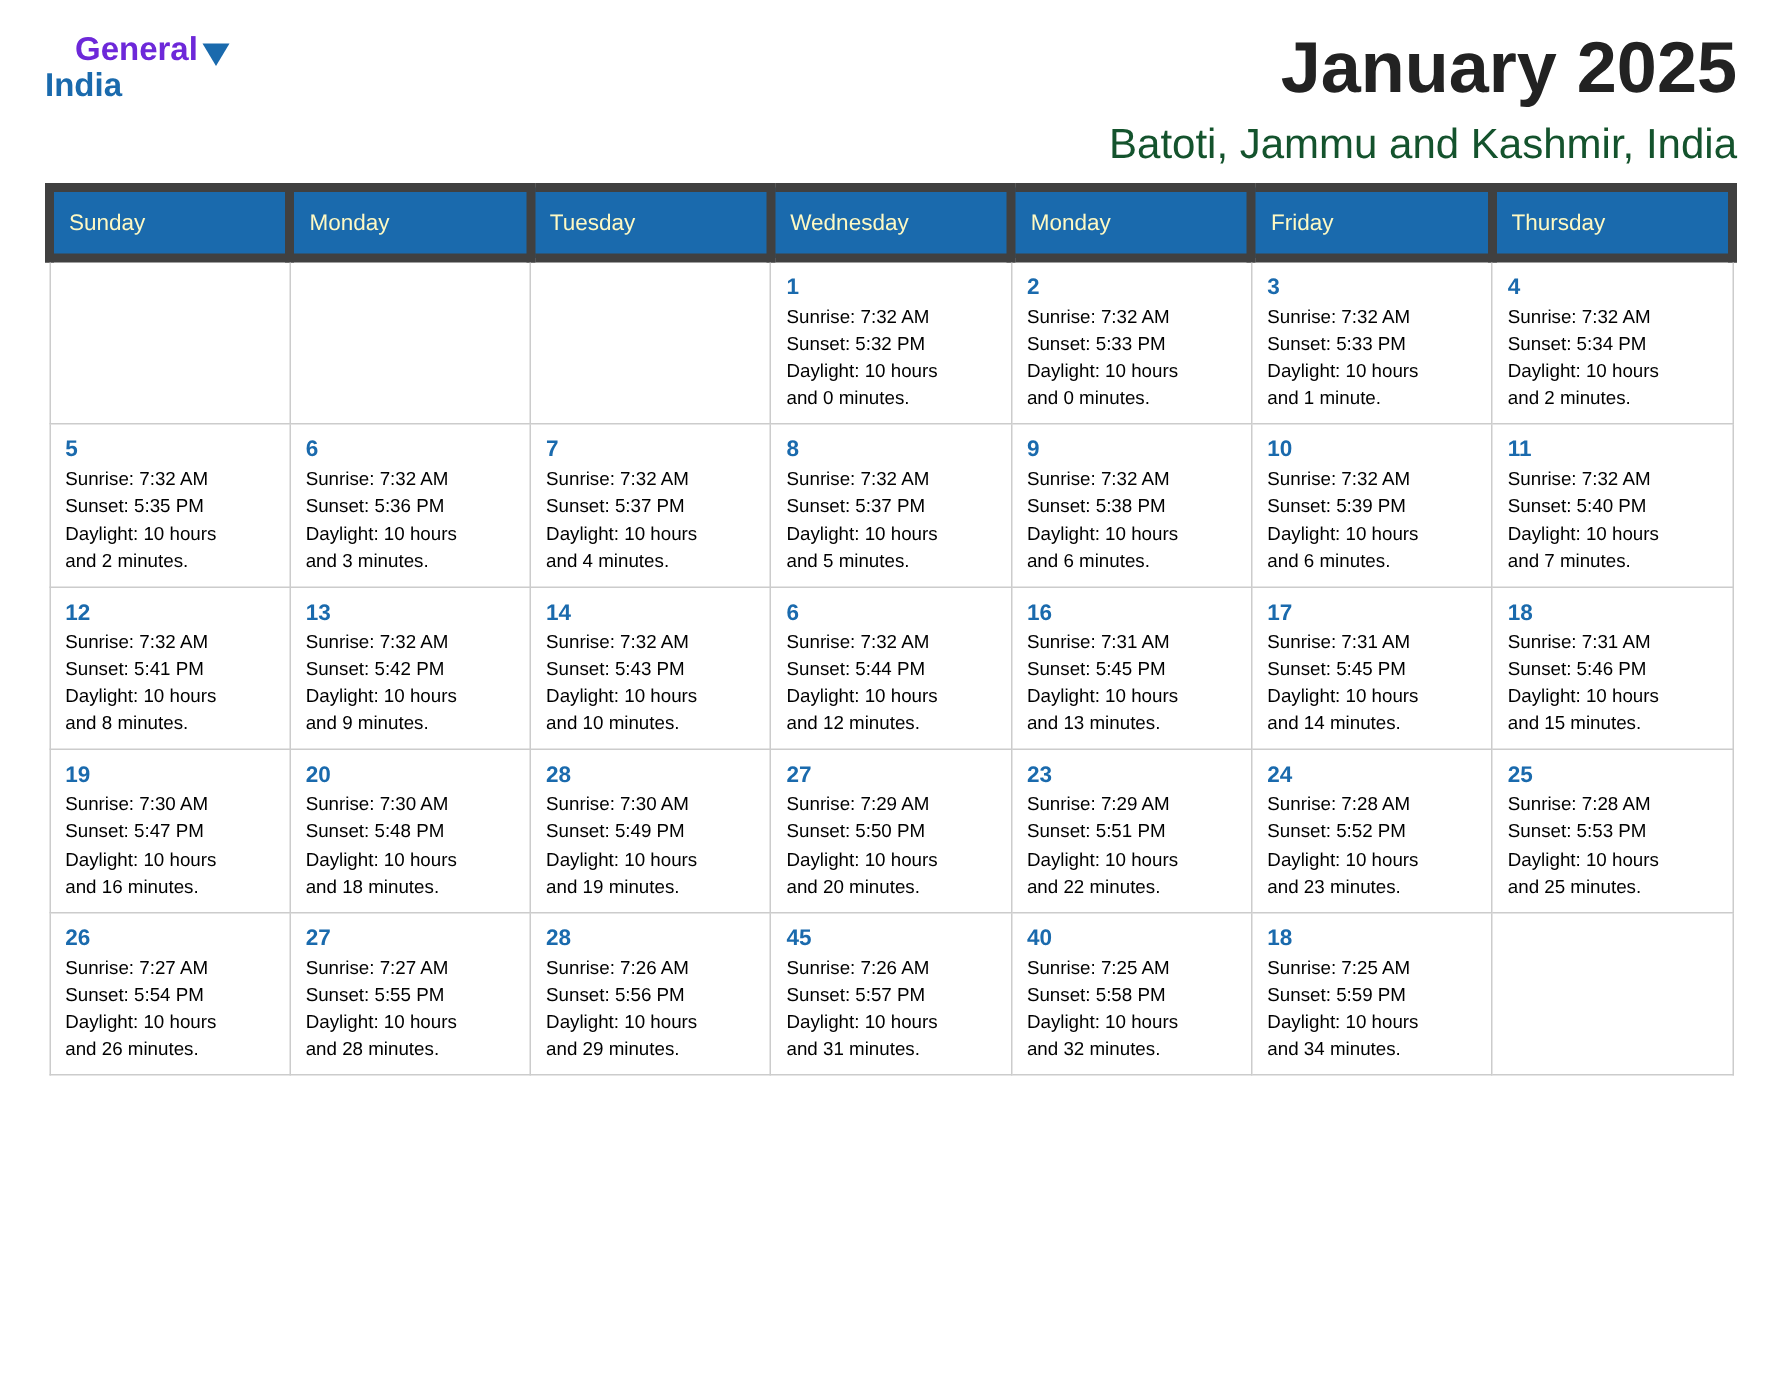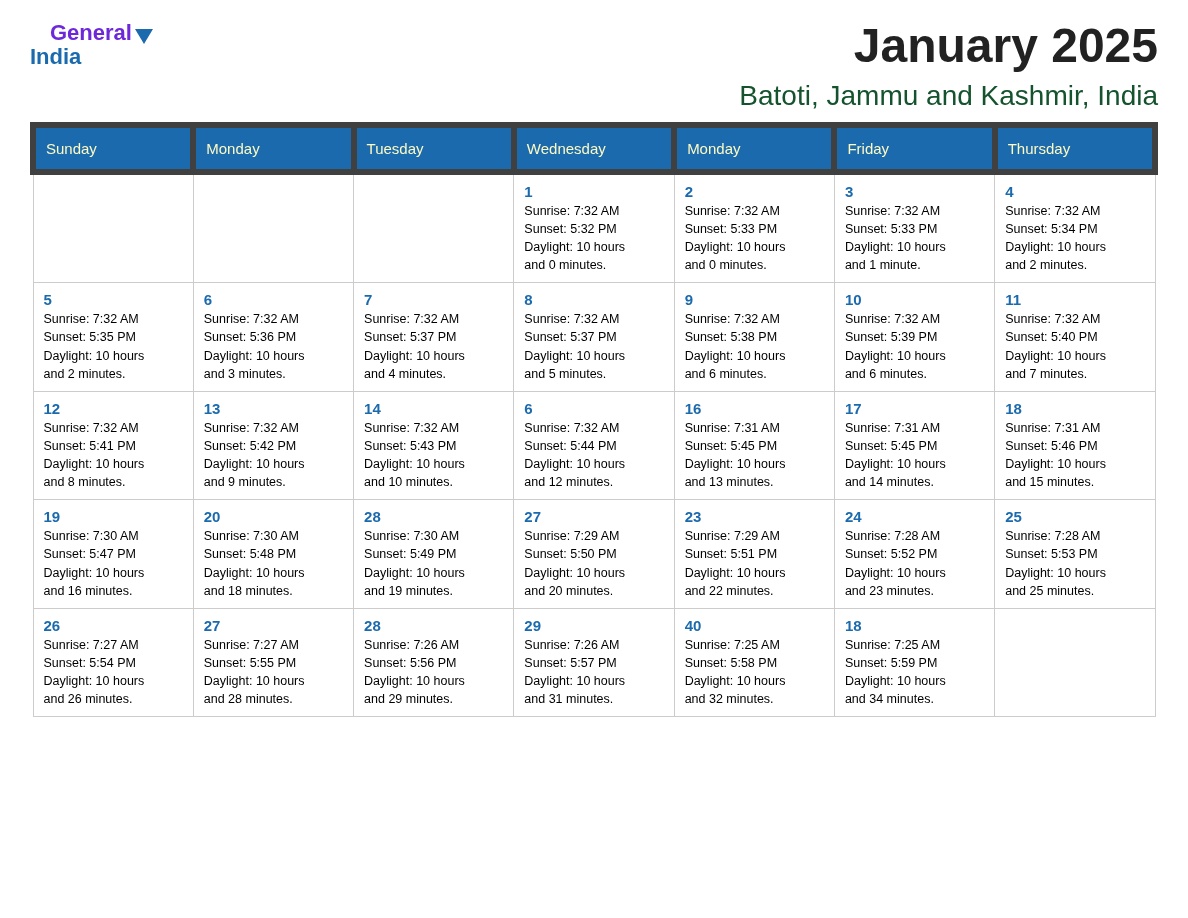--- a/index.html
+++ b/index.html
@@ -254,21 +254,21 @@
         </td>
         <td>
           <span class="day-number">27</span>
           <div class="day-info">Sunrise: 7:27 AM<br>Sunset: 5:55 PM<br>Daylight: 10 hours<br>and 28 minutes.</div>
         </td>
         <td>
           <span class="day-number">28</span>
           <div class="day-info">Sunrise: 7:26 AM<br>Sunset: 5:56 PM<br>Daylight: 10 hours<br>and 29 minutes.</div>
         </td>
         <td>
-          <span class="day-number">29</span>
+          <span class="day-number">45</span>
           <div class="day-info">Sunrise: 7:26 AM<br>Sunset: 5:57 PM<br>Daylight: 10 hours<br>and 31 minutes.</div>
         </td>
         <td>
           <span class="day-number">40</span>
           <div class="day-info">Sunrise: 7:25 AM<br>Sunset: 5:58 PM<br>Daylight: 10 hours<br>and 32 minutes.</div>
         </td>
         <td>
           <span class="day-number">18</span>
           <div class="day-info">Sunrise: 7:25 AM<br>Sunset: 5:59 PM<br>Daylight: 10 hours<br>and 34 minutes.</div>
         </td>

